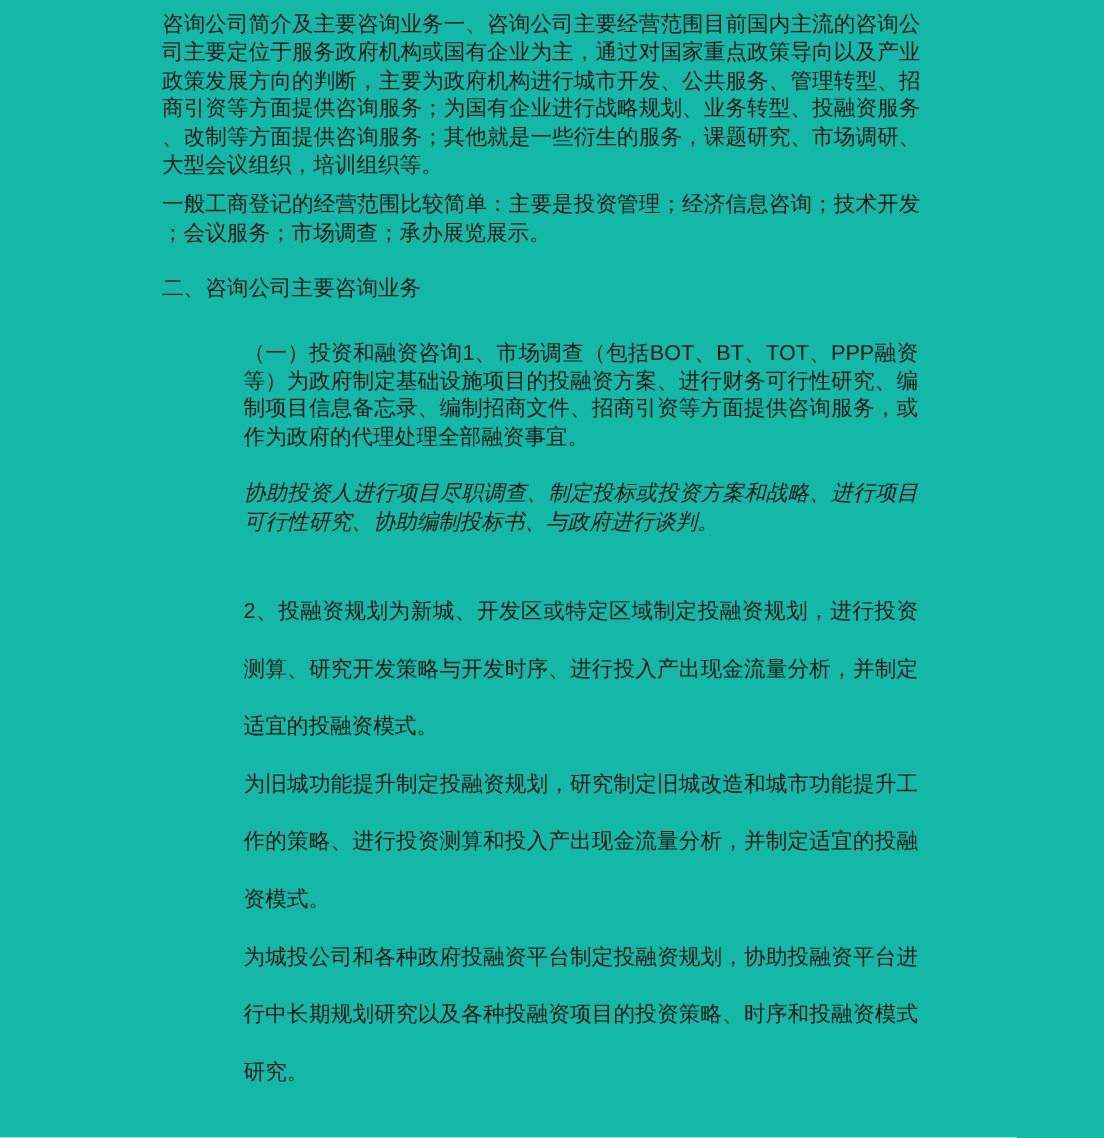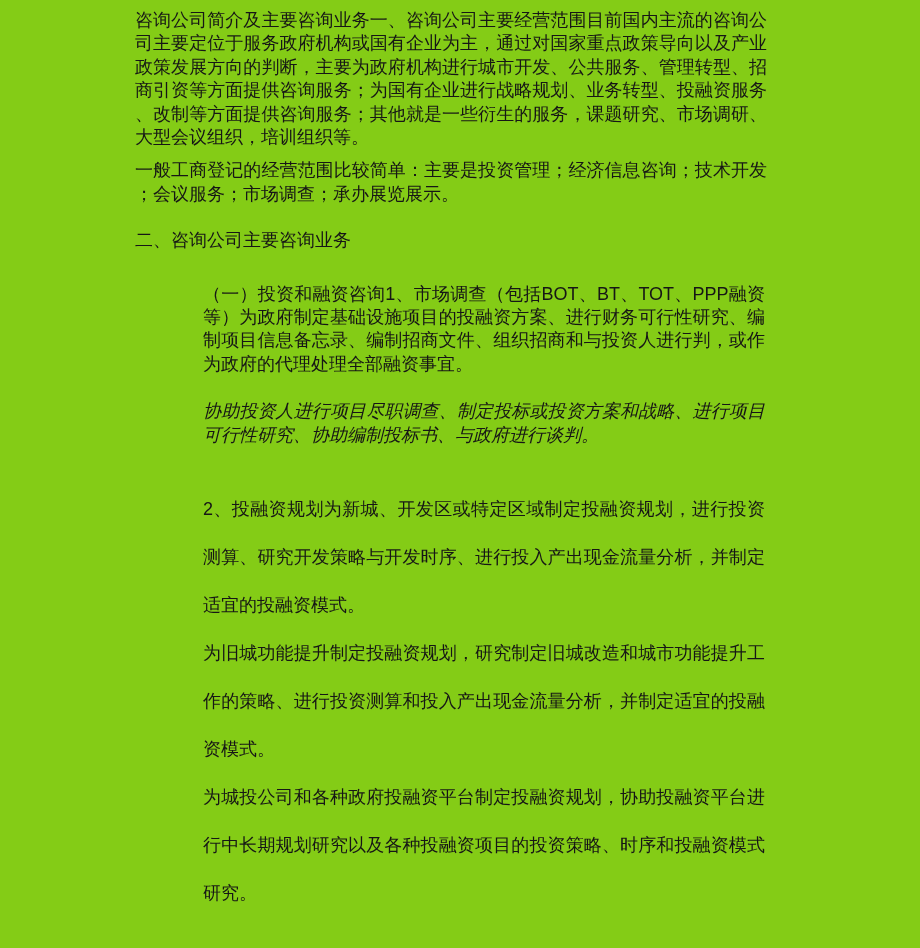--- a/index.html
+++ b/index.html
@@ -4,21 +4,21 @@
 <style>
   html, body {
     margin: 0;
     padding: 0;
     background: #ffffff;
   }
   .page {
     position: relative;
     width: 920px;
     height: 948px;
-    background: #84cc16;
+    background: #14b8a6;
     overflow: hidden;
     font-family: "Liberation Serif", "DejaVu Serif", serif;
     color: #161616;
   }
   .doc {
     position: absolute;
     left: 135px;
     top: 9px;
     width: 632px;
   }
@@ -53,21 +53,21 @@
 
 <div class="page">
   <div class="doc">
 
     <p id="p1">咨询公司简介及主要咨询业务一、咨询公司主要经营范围目前国内主流的咨询公司主要定位于服务政府机构或国有企业为主，通过对国家重点政策导向以及产业政策发展方向的判断，主要为政府机构进行城市开发、公共服务、管理转型、招商引资等方面提供咨询服务；为国有企业进行战略规划、业务转型、投融资服务、改制等方面提供咨询服务；其他就是一些衍生的服务，课题研究、市场调研、大型会议组织，培训组织等。</p>
 
     <p id="p2">一般工商登记的经营范围比较简单：主要是投资管理；经济信息咨询；技术开发；会议服务；市场调查；承办展览展示。</p>
 
     <p id="p3">二、咨询公司主要咨询业务</p>
 
-    <p id="p4" class="indent"><span>（一）投资和融资咨询</span><span class="latin">1</span><span>、市场调查（包括</span><span class="latin">BOT</span><span>、</span><span class="latin">BT</span><span>、</span><span class="latin">TOT</span><span>、</span><span class="latin">PPP</span><span>融资等）为政府制定基础设施项目的投融资方案、进行财务可行性研究、编制项目信息备忘录、编制招商文件、组织招商和与投资人进行判，或作为政府的代理处理全部融资事宜。</span></p>
+    <p id="p4" class="indent"><span>（一）投资和融资咨询</span><span class="latin">1</span><span>、市场调查（包括</span><span class="latin">BOT</span><span>、</span><span class="latin">BT</span><span>、</span><span class="latin">TOT</span><span>、</span><span class="latin">PPP</span><span>融资等）为政府制定基础设施项目的投融资方案、进行财务可行性研究、编制项目信息备忘录、编制招商文件、招商引资等方面提供咨询服务，或作为政府的代理处理全部融资事宜。</span></p>
 
     <p id="p5" class="indent">协助投资人进行项目尽职调查、制定投标或投资方案和战略、进行项目可行性研究、协助编制投标书、与政府进行谈判。</p>
 
     <p id="p6" class="indent wide"><span class="latin">2</span><span>、投融资规划为新城、开发区或特定区域制定投融资规划，进行投资测算、研究开发策略与开发时序、进行投入产出现金流量分析，并制定适宜的投融资模式。</span></p>
 
     <p id="p7" class="indent wide">为旧城功能提升制定投融资规划，研究制定旧城改造和城市功能提升工作的策略、进行投资测算和投入产出现金流量分析，并制定适宜的投融资模式。</p>
 
     <p id="p8" class="indent wide">为城投公司和各种政府投融资平台制定投融资规划，协助投融资平台进行中长期规划研究以及各种投融资项目的投资策略、时序和投融资模式研究。</p>
 
   </div>

